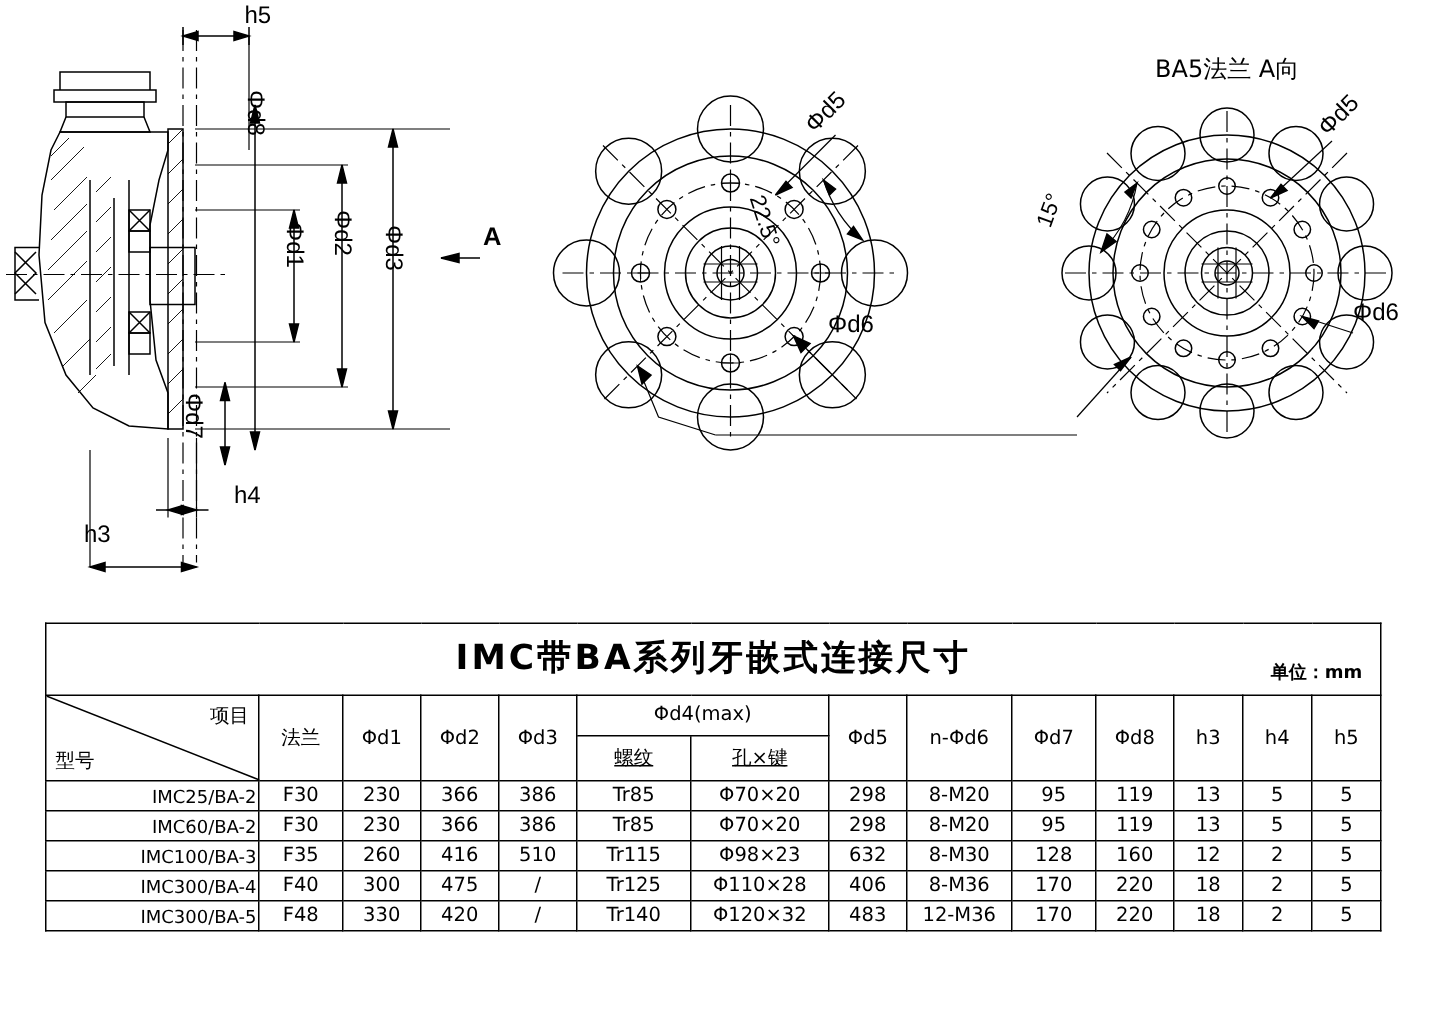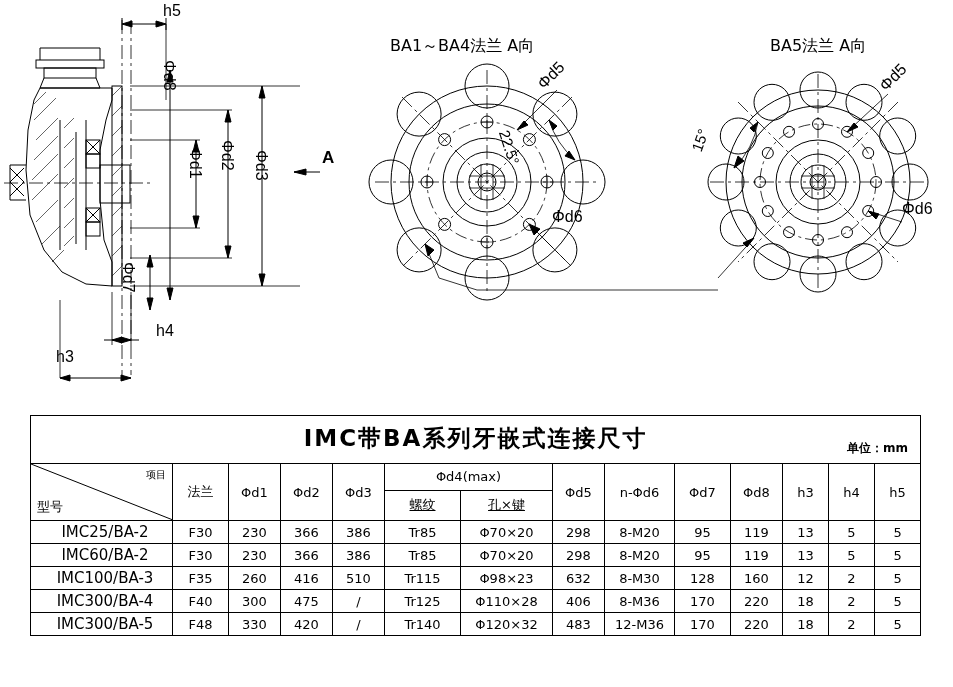--- a/index.html
+++ b/index.html
@@ -19,24 +19,24 @@
 
   
   .tbl-wrap{position:absolute;left:30px;top:415px;width:893px;}
   table{border-collapse:collapse;width:828px;table-layout:fixed;border-radius:22px;}
   table, th, td{border:1px solid #000;}
   td,th{text-align:center;vertical-align:middle;font-size:13px;padding:2px 1px;
         font-family:"DejaVu Sans", sans-serif;}
   .title-cell{font-size:23px;font-weight:bold;letter-spacing:2px;padding:7px 0 9px 0;position:relative;}
   .unit{position:absolute;right:12px;bottom:6px;font-size:12px;font-weight:bold;letter-spacing:0;}
   .corner{position:relative;height:56px;padding:0;}
-  .corner .itm{position:absolute;right:6px;top:4px;font-size:10px;}
+  .corner .itm{position:absolute;right:6px;top:4px;font-size:13px;}
   .corner .mod{position:absolute;left:6px;bottom:4px;font-size:13px;}
   .corner svg{position:absolute;left:0;top:0;}
-  td.model{text-align:center;padding-left:8px;font-size:15px;}
+  td.model{text-align:right;padding-left:8px;font-size:12px;}
   .hdr{font-size:13px;}
   .sub{font-size:13px;text-decoration:underline;}
 </style>
 </head>
 <body>
 
 <div class="canvas">
 
 <svg width="953" height="415" viewBox="0 0 953 415">
   <g fill="none" stroke="#000" stroke-width="1">
@@ -260,21 +260,20 @@
 <div class="lbl" style="left:163px;top:2px;font-size:16px;">h5</div>
 <div class="lbl vert" style="left:160px;top:60px;font-size:16px;">Φd8</div>
 <div class="lbl vert" style="left:186px;top:148px;font-size:16px;">Φd1</div>
 <div class="lbl vert" style="left:218px;top:140px;font-size:16px;">Φd2</div>
 <div class="lbl vert" style="left:252px;top:150px;font-size:16px;">Φd3</div>
 <div class="lbl" style="left:322px;top:148px;font-size:17px;font-weight:bold;">A</div>
 <div class="lbl vert" style="left:119px;top:262px;font-size:16px;">Φd7</div>
 <div class="lbl" style="left:156px;top:322px;font-size:16px;">h4</div>
 <div class="lbl" style="left:56px;top:348px;font-size:16px;">h3</div>
 
-<div class="lbl lbl-ch" style="left:390px;top:36px;">BA1～BA4法兰 A向</div>
 <div class="lbl lbl-ch" style="left:770px;top:36px;">BA5法兰 A向</div>
 
 <div class="lbl" style="left:534px;top:80px;font-size:16px;transform:rotate(-45deg);transform-origin:left top;">Φd5</div>
 <div class="lbl" style="left:552px;top:208px;font-size:16px;">Φd6</div>
 <div class="lbl" style="left:512px;top:128px;font-size:15px;transform:rotate(72deg);transform-origin:left top;">22.5°</div>
 
 <div class="lbl" style="left:876px;top:82px;font-size:16px;transform:rotate(-45deg);transform-origin:left top;">Φd5</div>
 <div class="lbl" style="left:902px;top:200px;font-size:16px;">Φd6</div>
 <div class="lbl" style="left:688px;top:148px;font-size:15px;transform:rotate(-70deg);transform-origin:left top;">15°</div>
 

